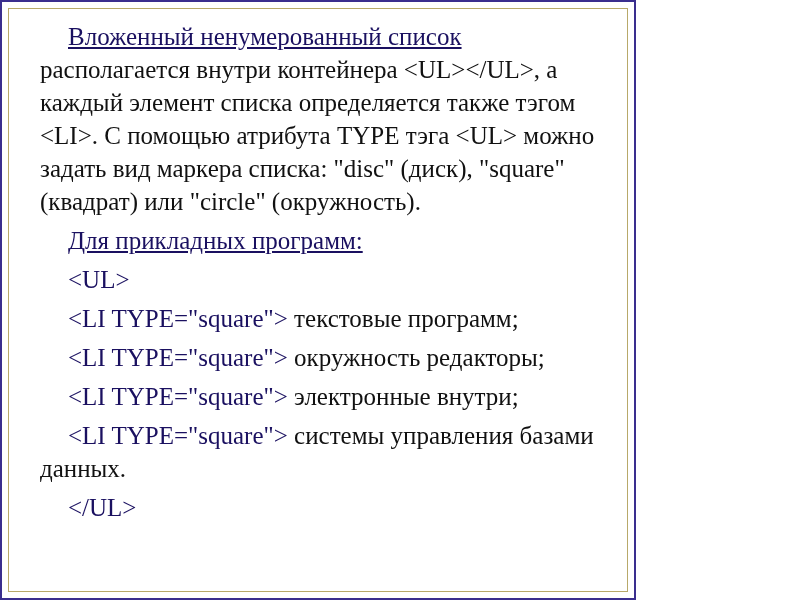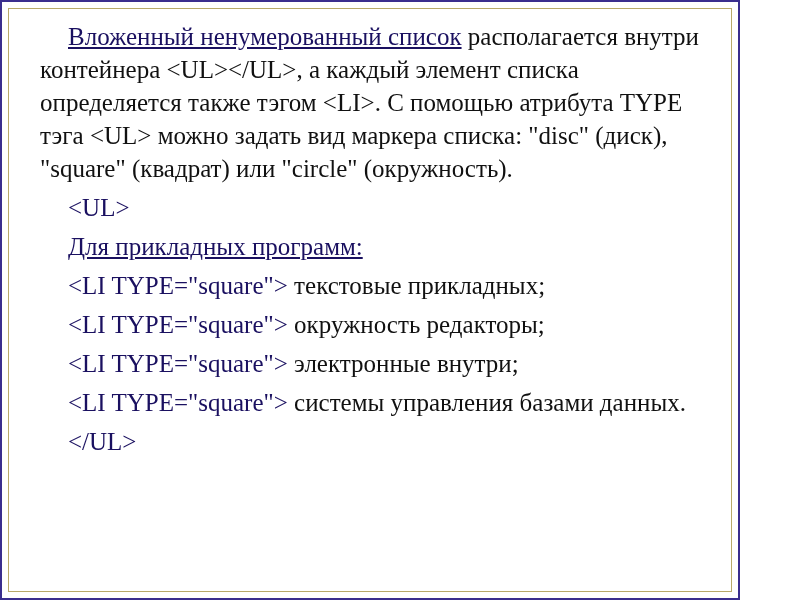--- a/index.html
+++ b/index.html
@@ -5,21 +5,21 @@
   body {
     margin: 0;
     padding: 0;
     width: 800px;
     height: 600px;
     background: #fff;
     font-family: Georgia, 'Times New Roman', serif;
     overflow: hidden;
   }
   .slide {
-    width: 740px;
+    width: 636px;
     height: 600px;
     box-sizing: border-box;
     padding: 18px 30px 18px 38px;
     border: 2px solid #3a2e8e;
     position: relative;
   }
   .slide::before {
     content: '';
     position: absolute;
     left: 6px;
@@ -48,28 +48,28 @@
 </style>
 </head>
 <body>
 
 <div class="slide">
 
   <p class="para indent">
     <span class="title-span">Вложенный ненумерованный список</span><span class="black"> располагается внутри контейнера &lt;UL&gt;&lt;/UL&gt;, а каждый элемент списка определяется также тэгом &lt;LI&gt;. С помощью атрибута TYPE тэга &lt;UL&gt; можно задать вид маркера списка: "disc" (диск), "square" (квадрат)  или "circle"   (окружность).</span>
   </p>
 
-  <p class="para indent">&lt;UL&gt;</p>
-
   <p class="para indent">
     <span class="title-span">Для прикладных программ:</span>
   </p>
 
+  <p class="para indent">&lt;UL&gt;</p>
+
   <p class="para indent">
-    <span>&lt;LI  TYPE="square"&gt;</span><span class="black"> текстовые прикладных;</span>
+    <span>&lt;LI  TYPE="square"&gt;</span><span class="black"> текстовые программ;</span>
   </p>
 
   <p class="para indent">
     <span>&lt;LI  TYPE="square"&gt;</span><span class="black"> окружность редакторы;</span>
   </p>
 
   <p class="para indent">
     <span>&lt;LI  TYPE="square"&gt;</span><span class="black"> электронные внутри;</span>
   </p>
 

